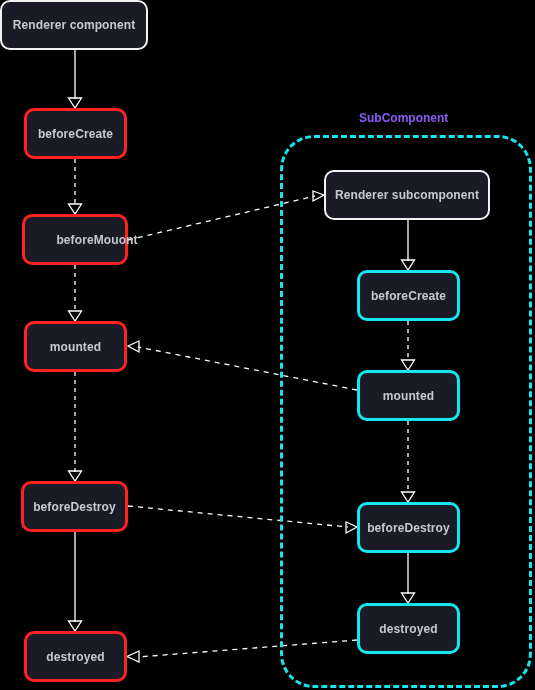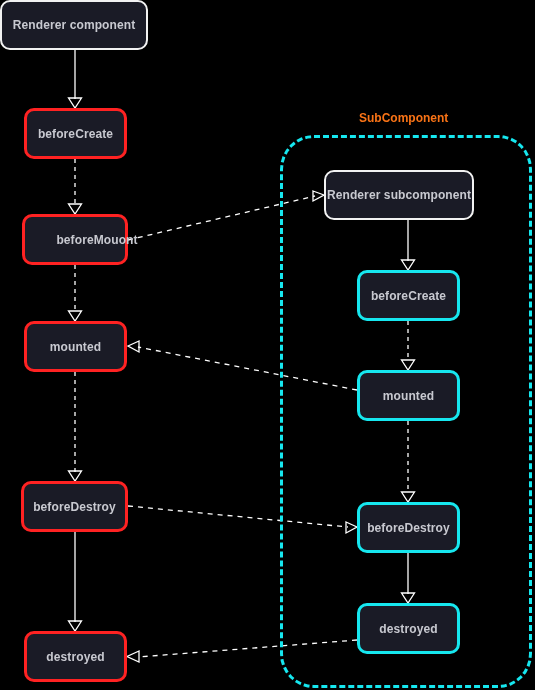--- a/index.html
+++ b/index.html
@@ -50,21 +50,21 @@
   .group-box {
     position: absolute;
     box-sizing: border-box;
     border: 3px dashed #16e7ef;
     border-radius: 34px;
     background: transparent;
     z-index: 1;
   }
   .group-label {
     position: absolute;
-    color: #f97316;
+    color: #8b5cf6;
     font-size: 12px;
     font-weight: bold;
     z-index: 4;
     white-space: nowrap;
   }
 </style>
 </head>
 <body>
 
 <div id="canvas">
@@ -158,21 +158,21 @@
   </div>
 
   <div class="node node-red" style="left:21px; top:481px; width:107px; height:51px;">
     <span>beforeDestroy</span>
   </div>
 
   <div class="node node-red" style="left:24px; top:631px; width:103px; height:51px;">
     <span>destroyed</span>
   </div>
 
-  <div class="node node-white" style="left:324px; top:170px; width:150px; height:50px;">
+  <div class="node node-white" style="left:324px; top:170px; width:166px; height:50px;">
     <span>Renderer subcomponent</span>
   </div>
 
   <div class="node node-cyan" style="left:357px; top:270px; width:103px; height:51px;">
     <span>beforeCreate</span>
   </div>
 
   <div class="node node-cyan" style="left:357px; top:370px; width:103px; height:51px;">
     <span>mounted</span>
   </div>

